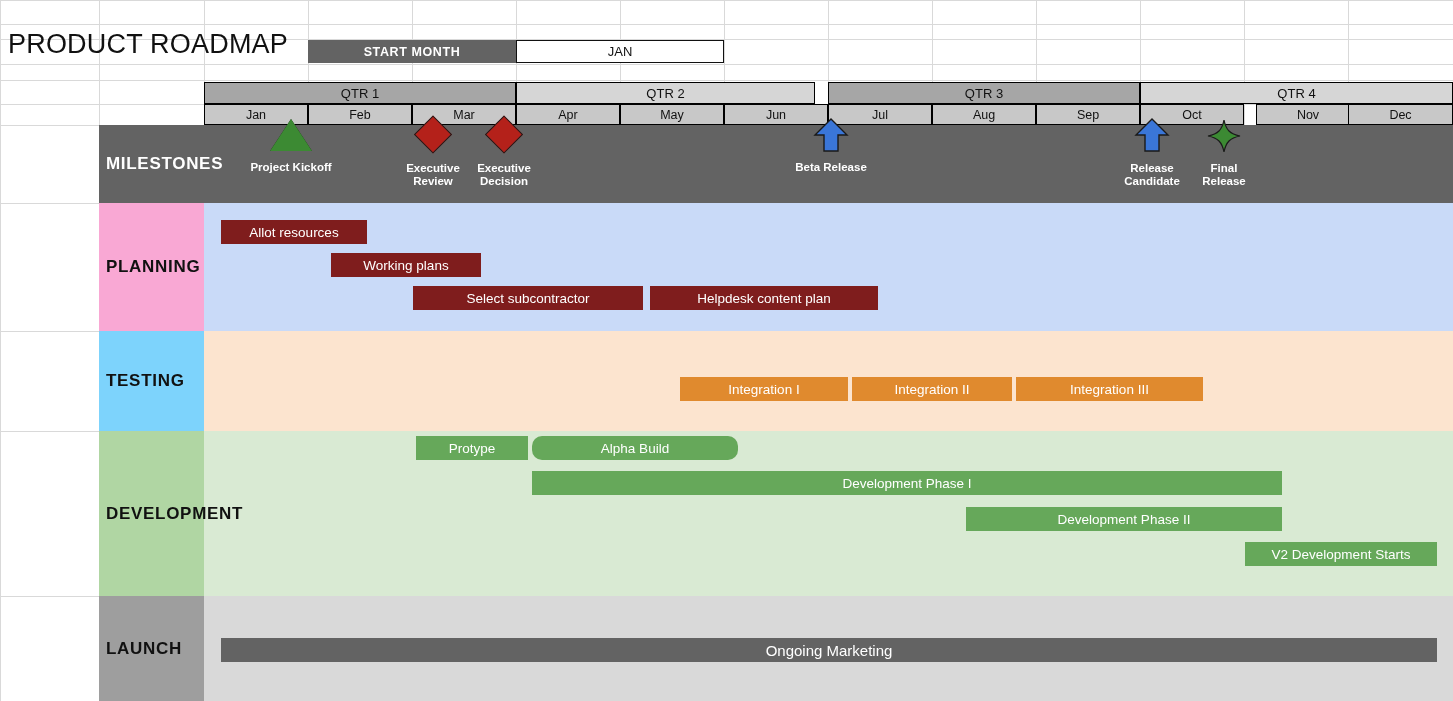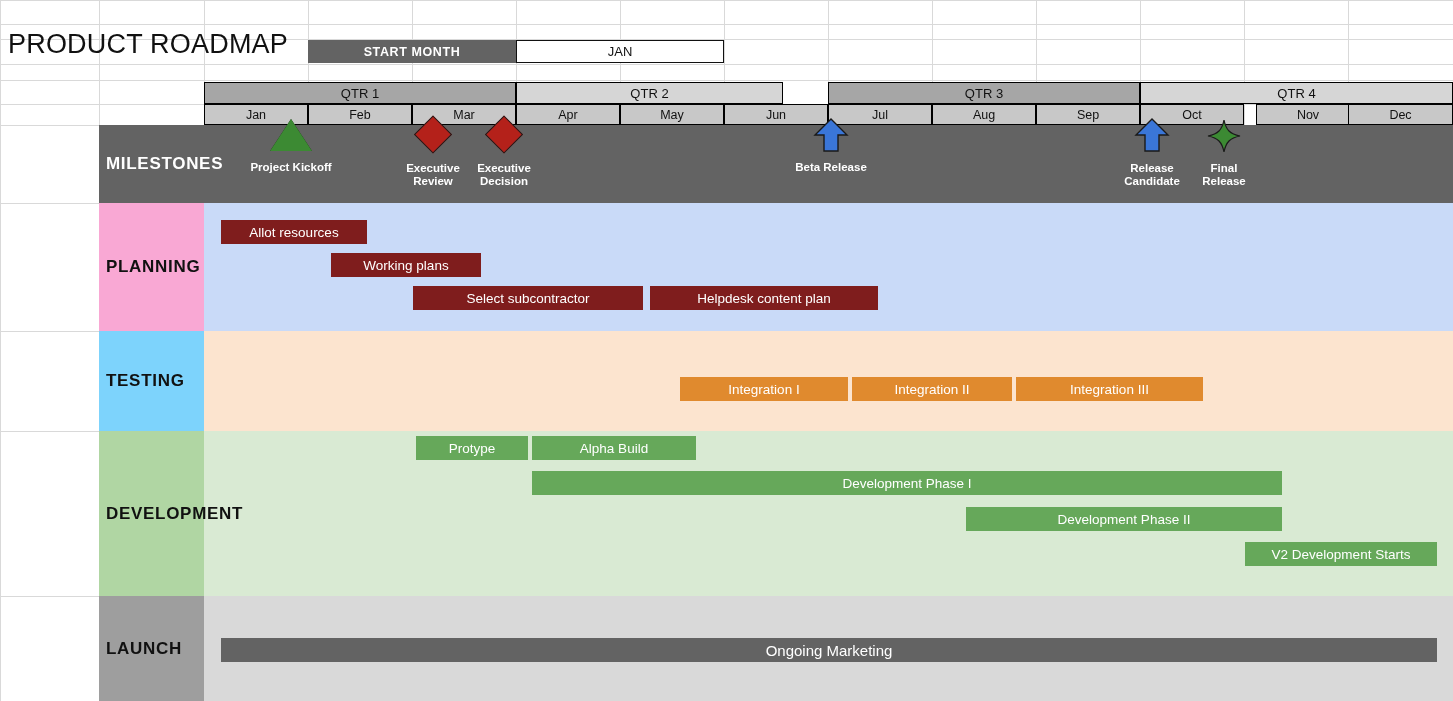--- a/index.html
+++ b/index.html
@@ -165,21 +165,21 @@
       <div class="lane-label" style="top: 596px; height: 105px; background: rgb(158, 158, 158);">LAUNCH</div>
     </div>
 
   <div class="title">PRODUCT ROADMAP</div>
 
   <div class="startmonth-label">START MONTH</div>
   <div class="startmonth-value">JAN</div>
 
   <div id="qtr-layer">
       <div class="qtr dark" style="left: 204px; width: 312px;">QTR 1</div>
-      <div class="qtr light" style="left: 516px; width: 267px;">QTR 2</div>
+      <div class="qtr light" style="left: 516px; width: 299px;">QTR 2</div>
       <div class="qtr dark" style="left: 828px; width: 312px;">QTR 3</div>
       <div class="qtr light" style="left: 1140px; width: 313px;">QTR 4</div>
     </div>
   <div id="month-layer">
       <div class="month" style="left: 204px; width: 104px;">Jan</div>
       <div class="month" style="left: 308px; width: 104px;">Feb</div>
       <div class="month" style="left: 412px; width: 104px;">Mar</div>
       <div class="month" style="left: 516px; width: 104px;">Apr</div>
       <div class="month" style="left: 620px; width: 104px;">May</div>
       <div class="month" style="left: 724px; width: 104px;">Jun</div>
@@ -224,20 +224,20 @@
 
   <div id="task-layer">
       <div class="bar blue" style="left: 221px; width: 146px; top: 220px;">Allot resources</div>
       <div class="bar blue" style="left: 331px; width: 150px; top: 253px;">Working plans</div>
       <div class="bar blue" style="left: 413px; width: 230px; top: 286px;">Select subcontractor</div>
       <div class="bar blue" style="left: 650px; width: 228px; top: 286px;">Helpdesk content plan</div>
       <div class="bar orange" style="left: 680px; width: 168px; top: 377px;">Integration I</div>
       <div class="bar orange" style="left: 852px; width: 160px; top: 377px;">Integration II</div>
       <div class="bar orange" style="left: 1016px; width: 187px; top: 377px;">Integration III</div>
       <div class="bar green" style="left: 416px; width: 112px; top: 436px;">Protype</div>
-      <div class="bar green" style="left: 532px; width: 164px; top: 436px;">Alpha Build</div>
+      <div class="bar green" style="left: 532px; width: 206px; top: 436px; border-radius: 10px;">Alpha Build</div>
       <div class="bar green" style="left: 532px; width: 750px; top: 471px;">Development Phase I</div>
       <div class="bar green" style="left: 966px; width: 316px; top: 507px;">Development Phase II</div>
       <div class="bar green" style="left: 1245px; width: 192px; top: 542px;">V2 Development Starts</div>
       <div class="bar gray" style="left: 221px; width: 1216px; top: 638px;">Ongoing Marketing</div>
     </div>
 
 </div>
 
 </body></html>

